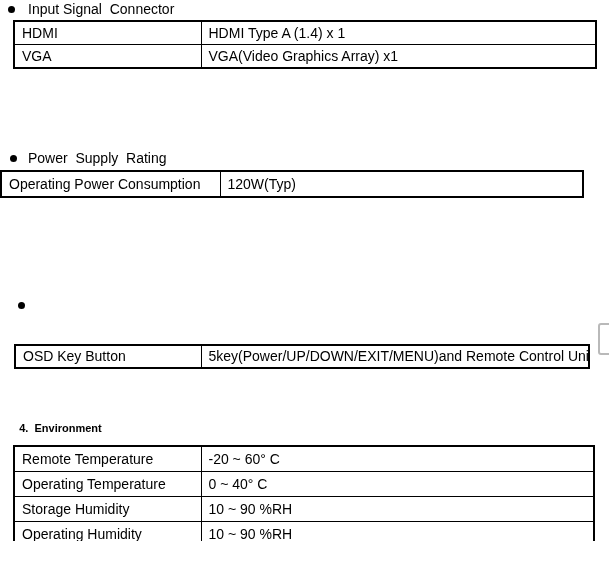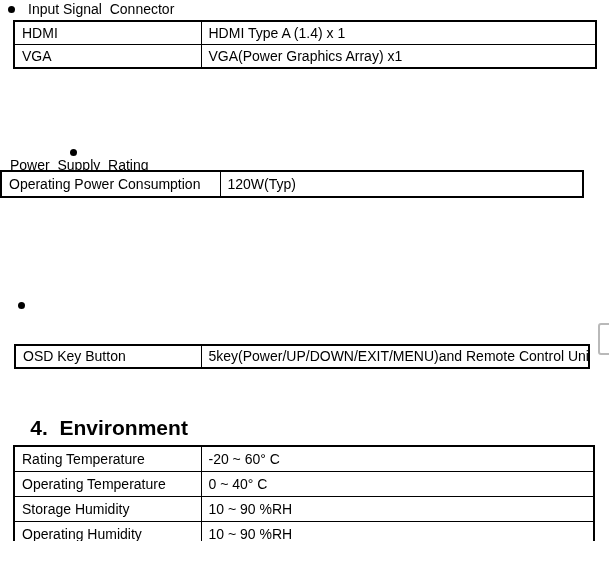--- a/index.html
+++ b/index.html
@@ -19,21 +19,21 @@
     display:flex;align-items:center;
     font-size:14px;line-height:18px;color:#000;
     white-space:pre;
   }
   .bullet{
     width:7px;height:7px;border-radius:50%;
     background:#000;flex:0 0 auto;
   }
   .chapter-heading{
     position:absolute;
-    font-size:21px;font-weight:bold;line-height:20px;
+    font-size:11px;font-weight:bold;line-height:20px;
     white-space:pre;color:#000;
   }
   table.spec{
     position:absolute;
     border-collapse:collapse;
     table-layout:fixed;
     background:#fff;
   }
   table.spec td{
     border:1px solid #000;
@@ -74,26 +74,26 @@
         <col style="width:187px">
         <col>
       </colgroup>
     <tbody>
         <tr>
       <td>HDMI</td>
       <td>HDMI Type A (1.4) x 1</td>
     </tr>
     <tr>
       <td>VGA</td>
-      <td>VGA(Power Graphics Array) x1</td>
+      <td>VGA(Video Graphics Array) x1</td>
     </tr>
   </tbody>
     </table>
 
-  <div class="section-heading" style="left:10px;top:149px;flex-direction:column;">
+  <div class="section-heading" style="left:10px;top:149px;">
     <span class="bullet" style="margin-right:11px;"></span>
     <span>Power  Supply  Rating</span>
   </div>
 
   <table class="spec" id="table-power-supply">
     <colgroup>
         <col style="width:219px">
         <col>
       </colgroup>
     <tbody>
@@ -127,21 +127,21 @@
     <span>4.  Environment</span>
   </div>
 
   <table class="spec" id="table-environment">
     <colgroup>
         <col style="width:187px">
         <col>
       </colgroup>
     <tbody>
         <tr>
-      <td>Rating Temperature</td>
+      <td>Remote Temperature</td>
       <td>-20 ~ 60° C</td>
     </tr>
     <tr>
       <td>Operating Temperature</td>
       <td>0 ~ 40° C</td>
     </tr>
     <tr>
       <td>Storage Humidity</td>
       <td>10 ~ 90 %RH</td>
     </tr>

